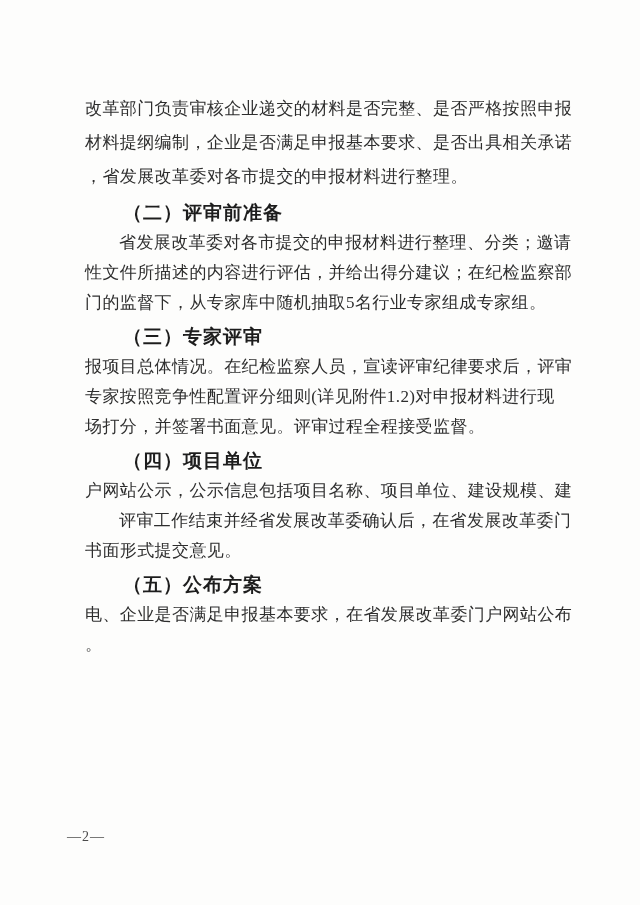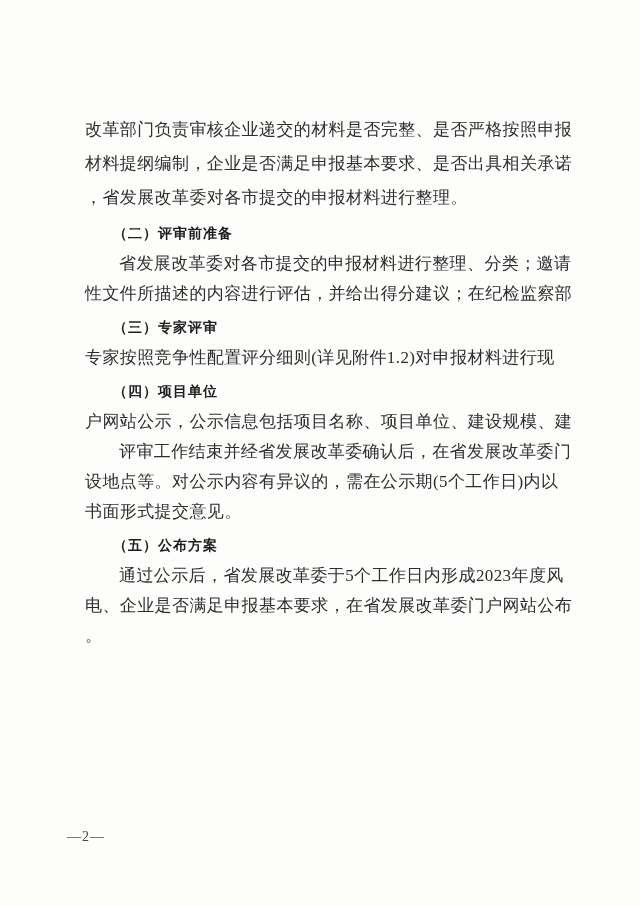--- a/index.html
+++ b/index.html
@@ -12,34 +12,34 @@
     position: relative;
     width: 640px;
     height: 905px;
     background: #fdfdfc;
     overflow: hidden;
     color: #2e2e2e;
   }
   .doc {
     position: absolute;
     left: 85px;
-    top: 113px;
+    top: 92px;
     width: 480px;
   }
   .line {
     font-size: 17px;
     line-height: 30px;
     letter-spacing: 0.4px;
     white-space: nowrap;
     color: #2e2e2e;
   }
   .line.tall { line-height: 34px; }
   .line.indent { text-indent: 2em; }
   .heading {
-    font-size: 14px;
+    font-size: 19px;
     font-weight: 700;
     line-height: 30px;
     margin-top: 4px;
     text-indent: 2em;
     letter-spacing: 1px;
     white-space: nowrap;
     color: #1d1d1d;
   }
   .pagenum {
     position: absolute;
@@ -56,31 +56,32 @@
 <div class="page">
   <div class="doc">
 
     <p class="line tall">改革部门负责审核企业递交的材料是否完整、是否严格按照申报</p>
     <p class="line tall">材料提纲编制，企业是否满足申报基本要求、是否出具相关承诺</p>
     <p class="line tall">，省发展改革委对各市提交的申报材料进行整理。</p>
 
     <h2 class="heading">（二）评审前准备</h2>
     <p class="line indent">省发展改革委对各市提交的申报材料进行整理、分类；邀请</p>
     <p class="line">性文件所描述的内容进行评估，并给出得分建议；在纪检监察部</p>
+    <p class="line">门的监督下，从专家库中随机抽取5名行业专家组成专家组。</p>
 
     <h2 class="heading">（三）专家评审</h2>
+    <p class="line">报项目总体情况。在纪检监察人员，宣读评审纪律要求后，评审</p>
     <p class="line">专家按照竞争性配置评分细则(详见附件1.2)对申报材料进行现</p>
+    <p class="line">场打分，并签署书面意见。评审过程全程接受监督。</p>
 
     <h2 class="heading">（四）项目单位</h2>
     <p class="line">户网站公示，公示信息包括项目名称、项目单位、建设规模、建</p>
     <p class="line indent">评审工作结束并经省发展改革委确认后，在省发展改革委门</p>
-    <p class="line">设地点等。对公示内容有异议的，需在公示期(5个工作日)内以</p>
     <p class="line">书面形式提交意见。</p>
 
     <h2 class="heading">（五）公布方案</h2>
-    <p class="line indent">通过公示后，省发展改革委于5个工作日内形成2023年度风</p>
     <p class="line">电、企业是否满足申报基本要求，在省发展改革委门户网站公布</p>
     <p class="line">。</p>
 
   </div>
 
   <div class="pagenum">—2—</div>
 </div>
 
 </body></html>

